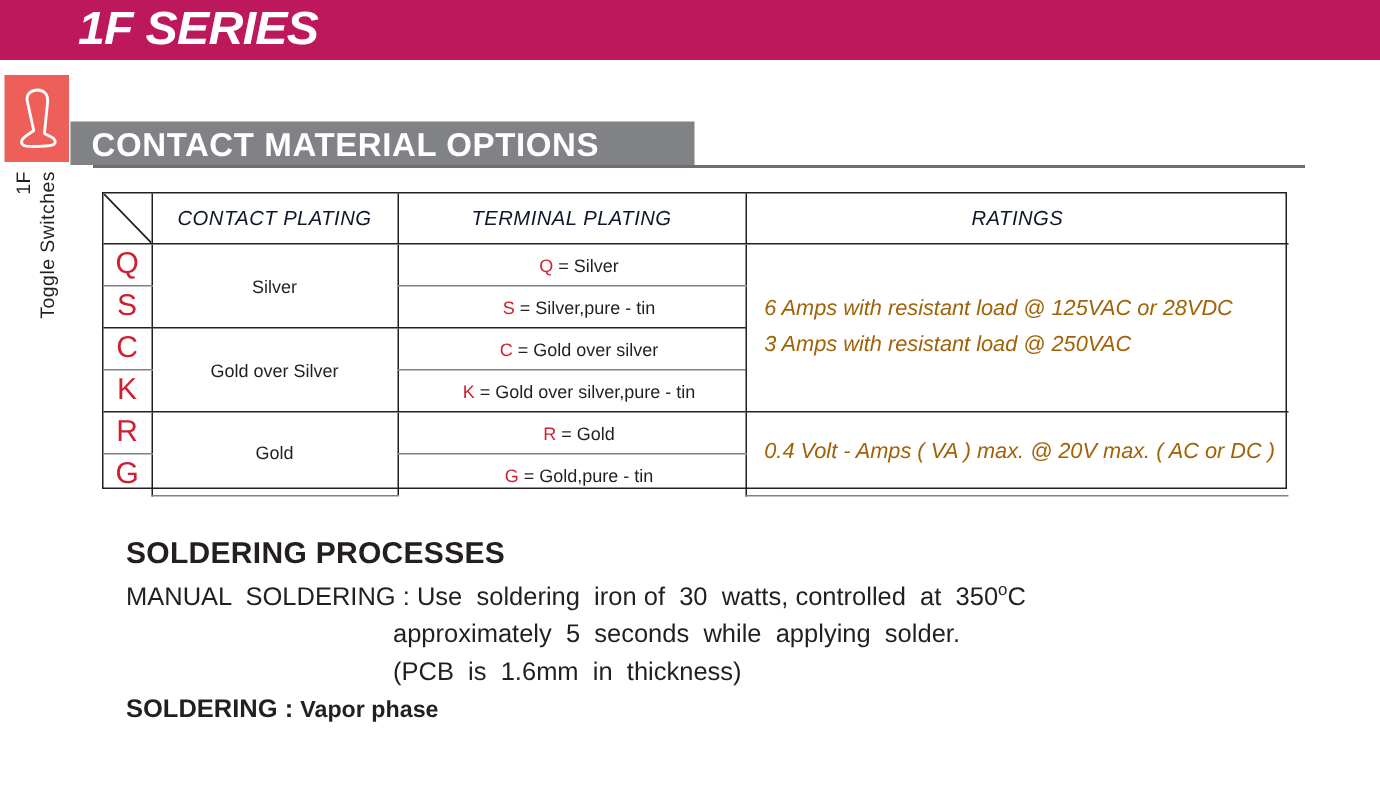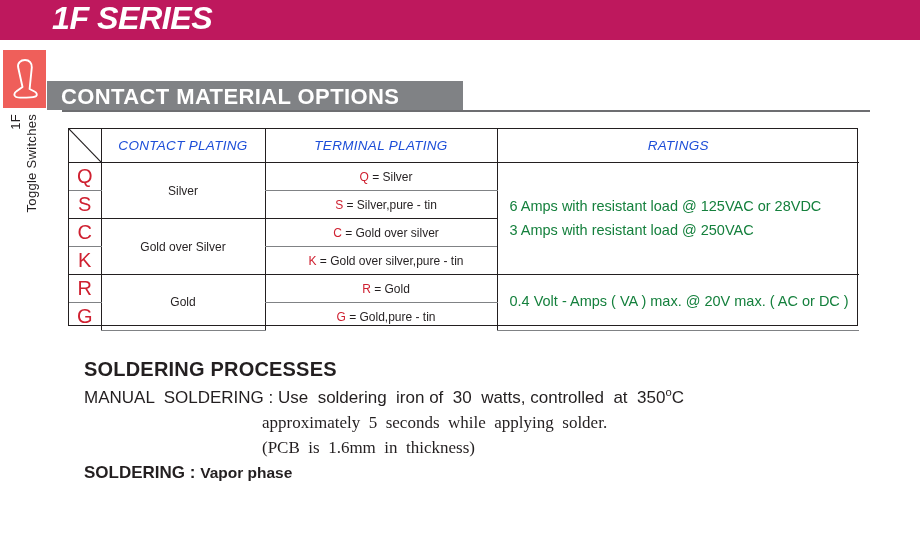--- a/index.html
+++ b/index.html
@@ -144,21 +144,21 @@
 
   
   .hdr td {
     height: 33px;
     border-bottom: 1.5px solid #231f20;
     text-align: center;
     font-size: 13.5px;
     font-weight: bold;
     font-style: italic;
     letter-spacing: 0.3px;
-    color: #1d4ed8;
+    color: #0f172a;
   }
   .hdr .corner {
     position: relative;
     overflow: hidden;
   }
   .hdr .corner svg {
     position: absolute;
     left: 0;
     top: 0;
   }
@@ -184,22 +184,23 @@
     color: #231f20;
     height: 27px;
     text-align: center;
   }
   .term-cell .k {
     color: #cf2030;
   }
   .rate-cell {
     padding-left: 12px !important;
     font-size: 14.5px;
-    color: #15803d;
+    color: #a16207;
     line-height: 1.65;
+    font-style: italic;
   }
 
   .row-thin-b td { border-bottom: 1px solid #808285; }
   .row-thick-b td { border-bottom: 1.5px solid #231f20; }
 
   
   .sold {
     position: absolute;
     left: 84px;
     top: 358px;
@@ -213,21 +214,20 @@
     margin: 0 0 5px 0;
   }
   .sold-line {
     font-size: 17px;
     color: #231f20;
     white-space: pre;
     line-height: 1.47;
   }
   .sold-line.indent {
     padding-left: 178px;
-    font-family: Liberation Serif, serif;
   }
   .sold-line.bold {
     font-weight: bold;
     font-size: 17px;
   }
   .sold-line.bold .vp {
     font-size: 15.5px;
   }
   sup.deg {
     font-size: 0.66em;

